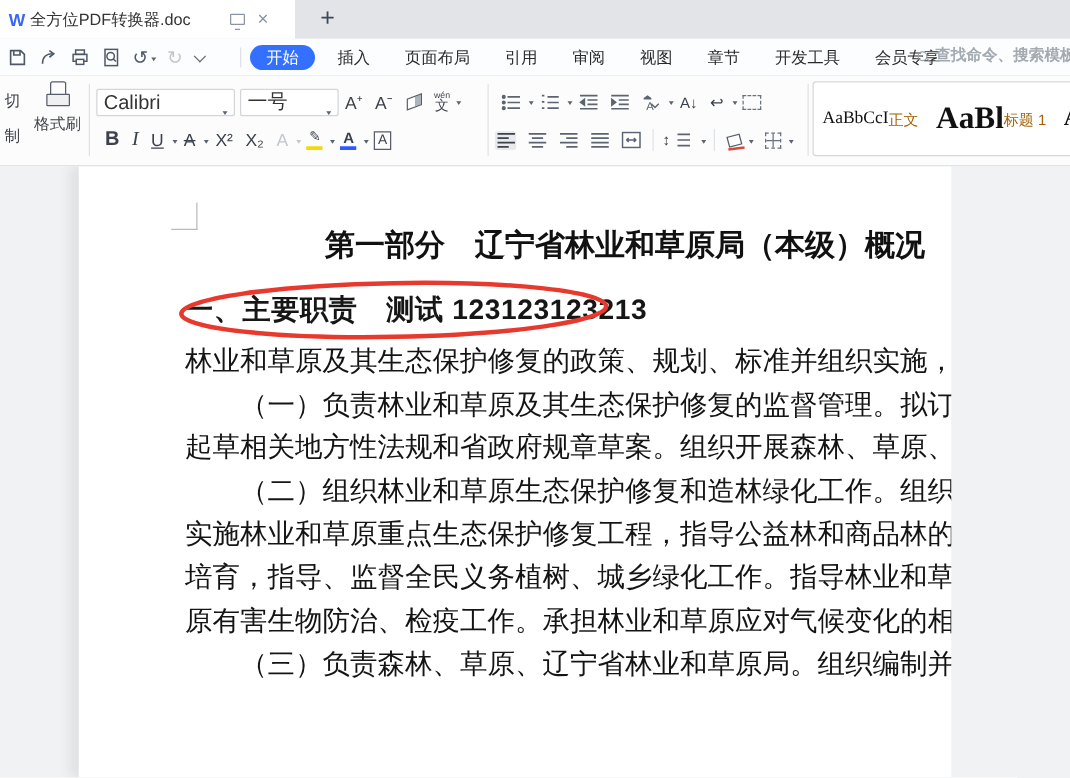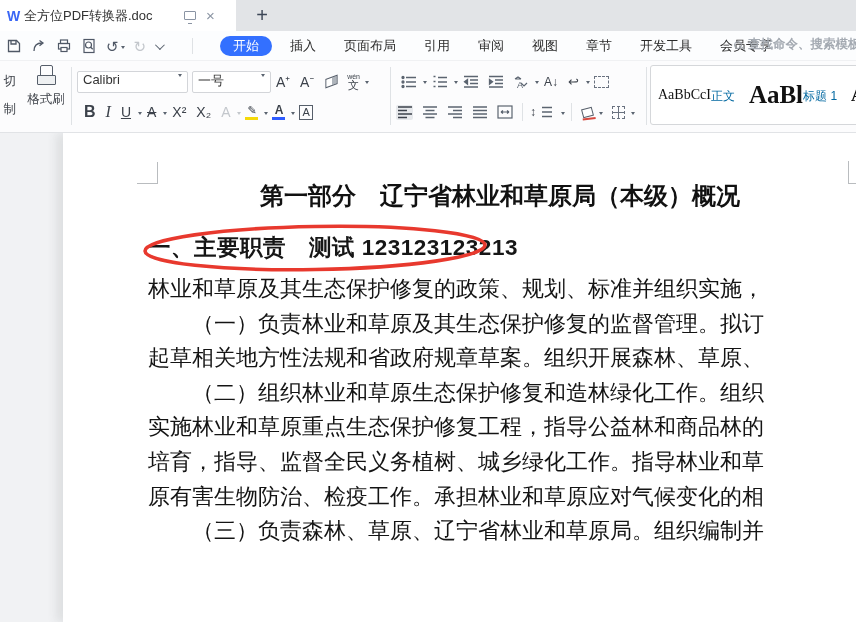--- a/index.html
+++ b/index.html
@@ -22,40 +22,40 @@
   .qat svg { display:block; }
   .undo-redo { font-size:15px; line-height:1; }
   .redo-disabled { color:#c3c7cc; }
   .caret { width:0; height:0; border:3px solid transparent; border-top:4px solid #5b6470; display:inline-block; margin-left:2px; transform:translateY(2px); }
   .caret.sm { border-width:2.5px; border-top-width:3.5px; }
   .chev { width:7px; height:7px; border-right:1.4px solid #5b6470; border-bottom:1.4px solid #5b6470; transform:rotate(45deg) translateY(-2px); }
   .vdiv { width:1px; background:#dfe2e5; }
   .menubar .vdiv { position:absolute; left:192px; top:7px; height:16px; }
   .menu-tabs { position:absolute; left:200px; top:0; height:29px; display:flex; align-items:center; }
   .menu-tab { font-size:13px; color:#2b2b2b; padding:0 14px; height:20px; line-height:20px; white-space:nowrap; }
-  .menu-tab.active { background:#3370ff; color:#fff; border-radius:10px; padding:0 13px; margin-right:4px;margin-left:20px; }
+  .menu-tab.active { background:#3370ff; color:#fff; border-radius:10px; padding:0 13px; margin-right:4px; }
   .search-box { position:absolute; left:734px; top:5px; display:flex; align-items:center; gap:6px; width:122px; overflow:hidden;font-weight:bold; }
   .search-glyph { width:8px; height:8px; border:1.4px solid #9aa0a8; border-radius:50%; position:relative; flex:none; }
   .search-glyph::after { content:""; position:absolute; left:6px; top:6px; width:4px; height:1.4px; background:#9aa0a8; transform:rotate(45deg); }
   .search-text { font-size:12.5px; color:#a4aab2; white-space:nowrap; }
 
   
   .ribbon { position:absolute; left:0; top:60px; width:856px; height:73px; background:#fcfcfd; border-bottom:1px solid #e1e3e6; border-top:1px solid #f0f1f3; }
   .ribbon .vdiv { position:absolute; top:6px; height:58px; }
   .grp-label { font-size:12.5px; color:#3f434a; white-space:nowrap; }
   .clip-cut { position:absolute; left:-10px; top:12px; width:26px; text-align:right; }
   .clip-copy { position:absolute; left:-10px; top:40px; width:26px; text-align:right; }
   .fmt-painter { position:absolute; left:24px; top:2px; width:44px; text-align:center; }
   .brush { width:20px; height:24px; margin:2px auto 2px; position:relative; }
   .brush::before { content:""; position:absolute; left:4px; top:0; width:11px; height:10px; border:1.3px solid #565e6a; border-radius:2px 2px 0 0; }
   .brush::after { content:""; position:absolute; left:1px; top:10px; width:17px; height:8px; border:1.3px solid #565e6a; border-radius:1px; background:#eef0f2; }
 
   .row1 { position:absolute; left:77px; top:9px; height:23px; display:flex; align-items:center; }
   .row2 { position:absolute; left:77px; top:38px; height:26px; display:flex; align-items:center; color:#3c424b; }
-  .combo { height:22px; border:1px solid #d3d5d9; border-radius:2px; background:#fff; display:flex; align-items:flex-start; justify-content:space-between; padding:0 5px; font-size:13px; color:#333; }
+  .combo { height:22px; border:1px solid #d3d5d9; border-radius:2px; background:#fff; display:flex; align-items:flex-end; justify-content:space-between; padding:0 5px; font-size:16px; color:#333; }
   .font-name { width:111px; margin-right:4px; }
   .font-size { width:79px; }
   .tbtn { display:flex; align-items:center; justify-content:center; font-size:14px; color:#3c424b; padding:0 5px; white-space:nowrap; }
   .tbtn b { font-weight:bold; }
   .pinyin { display:flex; flex-direction:column; align-items:center; line-height:1; padding:0 3px; }
   .pinyin .py { font-size:7px; color:#3c424b; }
   .pinyin .zi { font-size:11px; color:#3c424b; }
   .eraser { width:13px; height:9px; border:1.3px solid #565e6a; transform:rotate(-20deg) skewX(-20deg); background:linear-gradient(90deg,#fff 55%,#aeb4bb 55%); margin:0 6px; }
 
   .u-line { text-decoration:underline; }
@@ -73,24 +73,24 @@
   .border-box { width:13px; height:13px; border:1px dashed #6a7280;
     background:linear-gradient(#6a7280,#6a7280) center/1px 100% no-repeat,
                linear-gradient(#6a7280,#6a7280) center/100% 1px no-repeat; }
   .shading { width:11px; height:9px; border:1.3px solid #565e6a; transform:rotate(-15deg); position:relative; background:#fff; }
   .shading::after { content:""; position:absolute; left:-2px; top:9px; width:13px; height:2px; background:#d6493f; transform:rotate(8deg); }
   .hl-active { background:#e7e9ec; border-radius:2px; }
 
   .styles-box { position:absolute; left:650px; top:4px; width:210px; height:60px; border:1px solid #d5d7da; border-radius:3px; background:#fff; display:flex; overflow:hidden; }
   .style-item { display:flex; flex-direction:row; align-items:center; justify-content:flex-end; padding:3px 7px 4px; }
   .style-sample { font-family:"Liberation Serif", serif; color:#111; line-height:1; white-space:nowrap; }
-  .style-label { font-size:12px; color:#0369a1; margin-top:4px; white-space:nowrap; }
+  .style-label { font-size:12px; color:#a16207; margin-top:4px; white-space:nowrap; }
 
   
-  .docarea { position:absolute; left:0; top:133px; width:856px; height:489px; background:#f1f2f4; overflow:hidden; }
+  .docarea { position:absolute; left:0; top:133px; width:761px; height:489px; background:#f1f2f4; overflow:hidden; }
   .page { position:absolute; left:63px; top:0; width:793px; height:489px; background:#ffffff; box-shadow:-7px 0 9px rgba(60,64,72,0.10); }
   .crop { position:absolute; border-color:#b9bcbf; }
   .crop-tl { left:74px; top:29px; width:21px; height:22px; border-right:1px solid #b9bcbf; border-bottom:1px solid #b9bcbf; }
   .crop-tr { left:785px; top:28px; width:8px; height:23px; border-left:1px solid #b9bcbf; border-bottom:1px solid #b9bcbf; }
 
   .doc-heading1 { position:absolute; left:85px; top:47px; width:704px; text-align:center;
     font-family:"Liberation Serif", serif; font-weight:bold; font-size:24px; color:#111; white-space:nowrap; }
   .doc-heading2 { position:absolute; left:85px; top:99px; font-family:"Liberation Sans", sans-serif;
     font-weight:bold; font-size:22.5px; color:#161616; white-space:nowrap; letter-spacing:0.5px; }
   .annot { position:absolute; left:75px; top:89px; pointer-events:none; }

